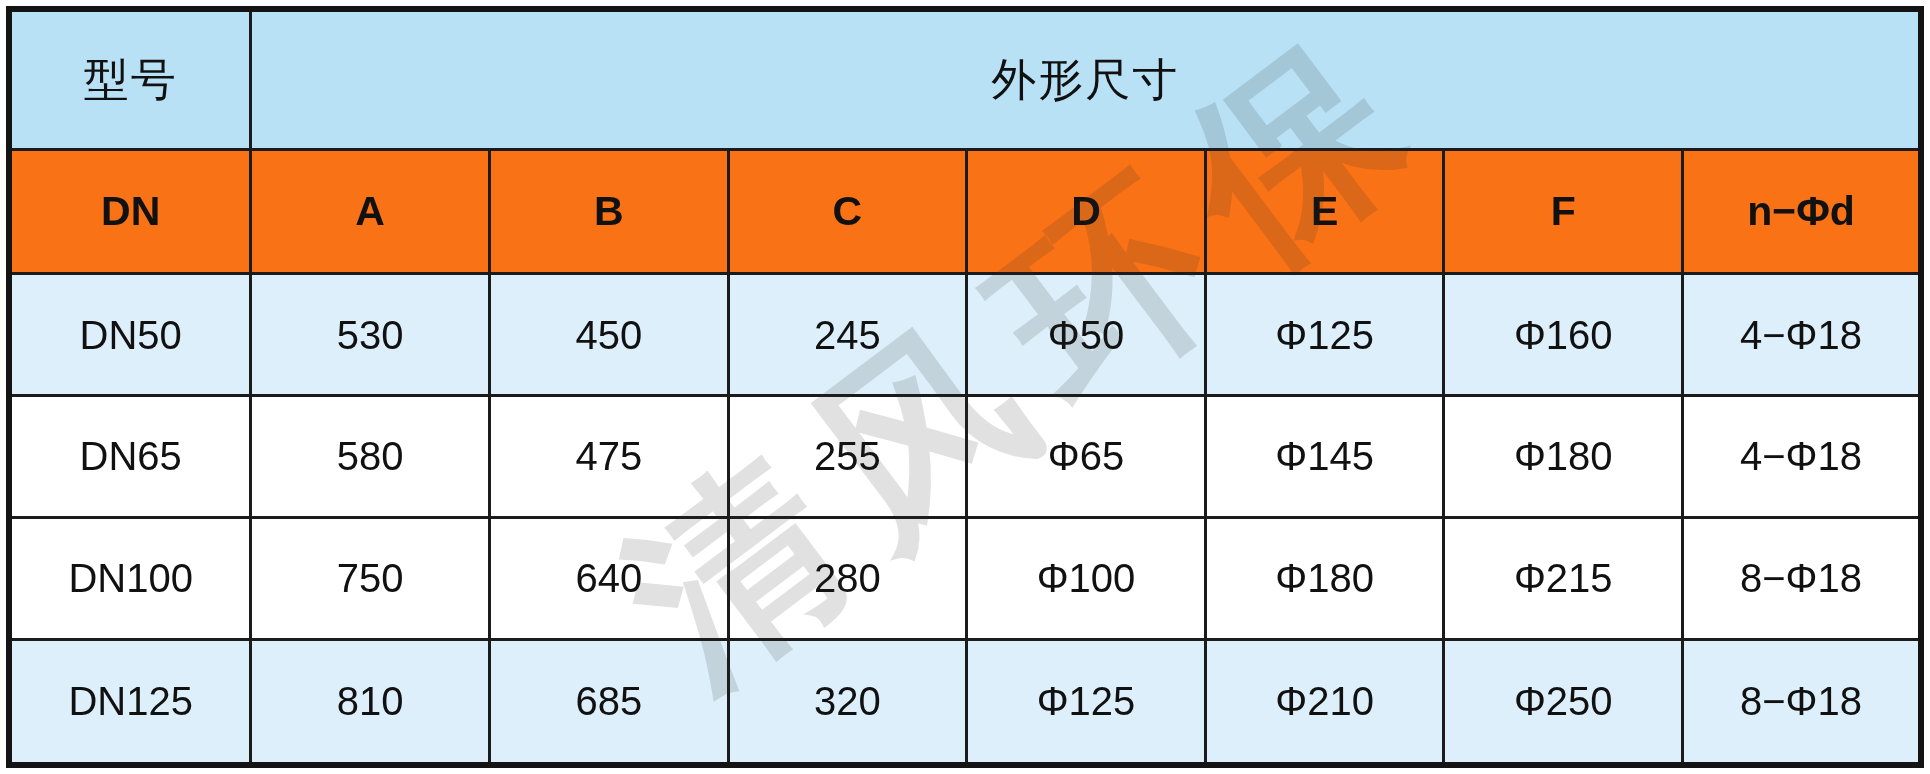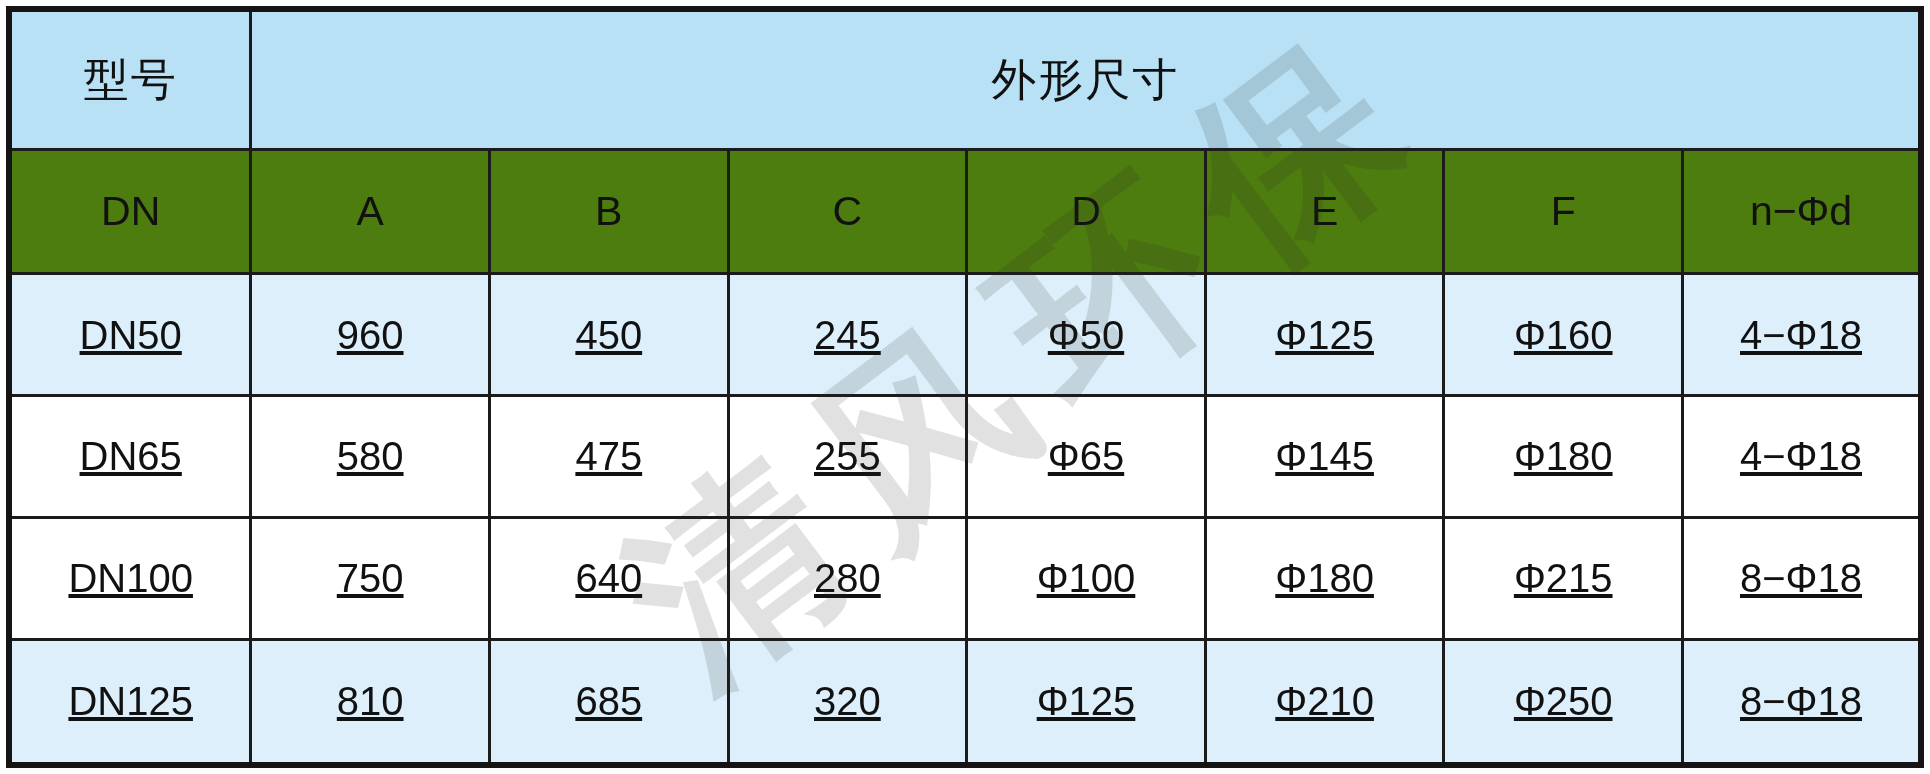--- a/index.html
+++ b/index.html
@@ -37,26 +37,26 @@
   }
   table.spec-table {
     border: 6px solid #141414;
   }
   tr.header-row-1 td {
     background: #b9e1f5;
     font-size: 45px;
     letter-spacing: 2px;
   }
   tr.header-row-2 td {
-    background: #4d7c0f;
+    background: #f97316;
     font-size: 41px;
+    font-weight: bold;
   }
   tr.data-row td {
     background: #ffffff;
-    text-decoration: underline;
   }
   tr.data-row.highlight td {
     background: #ddeffa;
   }
   .watermark {
     position: absolute;
     left: 1028px;
     top: 355px;
     transform: translate(-50%, -50%) rotate(-37deg);
     transform-origin: center center;
@@ -97,21 +97,21 @@
         <td>B</td>
         <td>C</td>
         <td>D</td>
         <td>E</td>
         <td>F</td>
         <td>n−Φd</td>
       </tr>
 
       <tr class="data-row highlight">
         <td>DN50</td>
-        <td>960</td>
+        <td>530</td>
         <td>450</td>
         <td>245</td>
         <td>Φ50</td>
         <td>Φ125</td>
         <td>Φ160</td>
         <td>4−Φ18</td>
       </tr>
 
       <tr class="data-row">
         <td>DN65</td>

